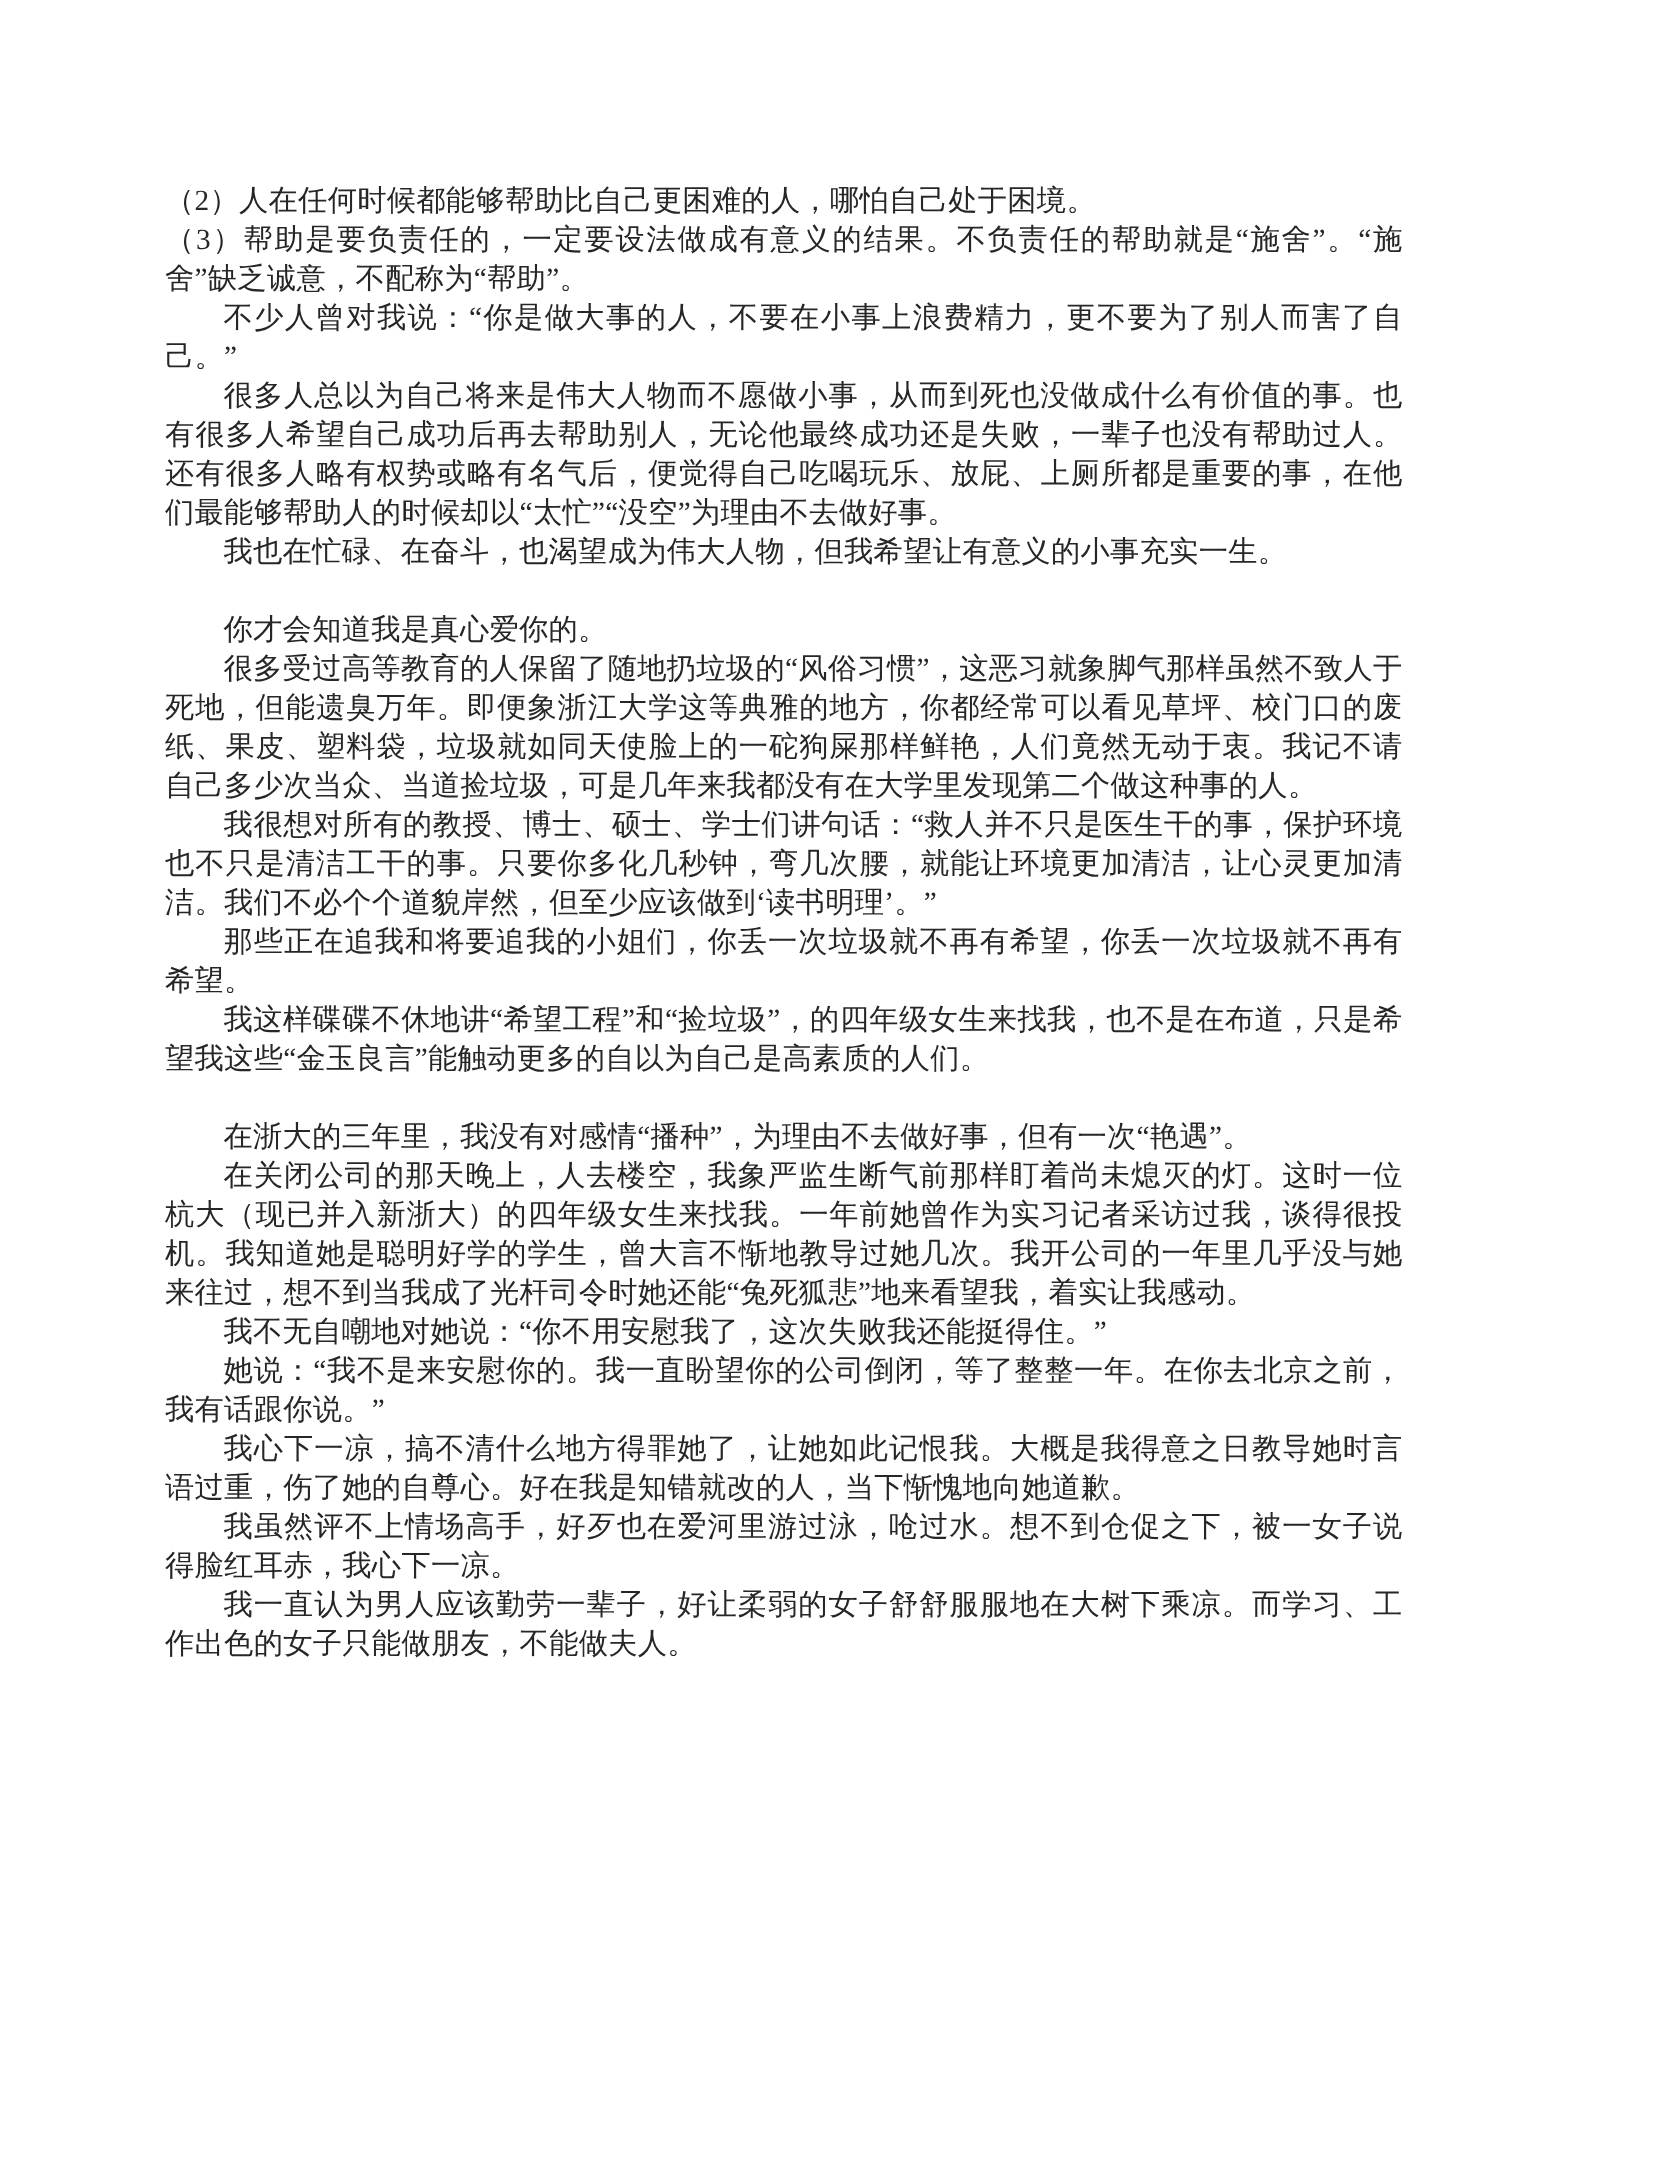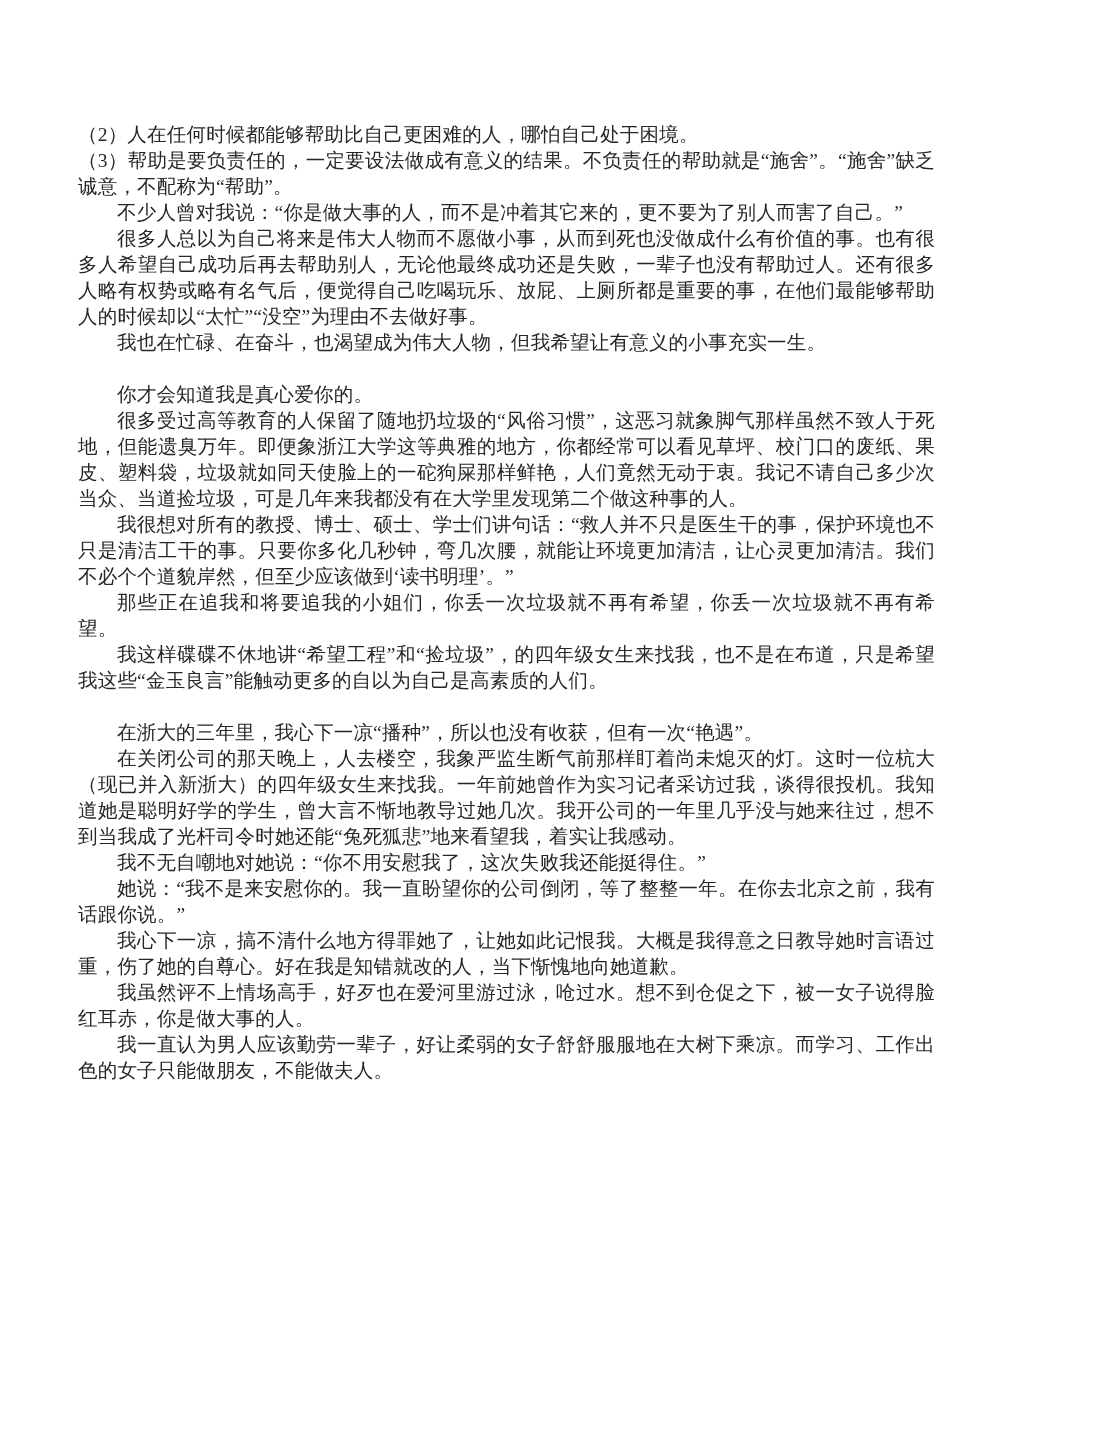--- a/index.html
+++ b/index.html
@@ -10,21 +10,21 @@
     width: 1113px;
     height: 1440px;
     background: #ffffff;
     font-family: "Liberation Serif", "DejaVu Serif", serif;
     overflow: hidden;
   }
   .page {
     box-sizing: border-box;
     width: 1113px;
     height: 1440px;
-    padding: 122px 178px 0 78px;
+    padding: 122px 178px 0 110px;
     background: #ffffff;
   }
   .doc {
     color: #262626;
     font-size: 19.5px;
     line-height: 26px;
     text-align: justify;
     letter-spacing: 0.2px;
   }
   .doc p {
@@ -41,31 +41,31 @@
     height: 26px;
   }
 </style>
 </head>
 <body style="background: rgb(255, 255, 255);">
 
 <div class="page">
   <div class="doc" style="color: rgb(38, 38, 38);">
       <p class="numbered">（2）人在任何时候都能够帮助比自己更困难的人，哪怕自己处于困境。</p>
       <p class="numbered">（3）帮助是要负责任的，一定要设法做成有意义的结果。不负责任的帮助就是“施舍”。“施舍”缺乏诚意，不配称为“帮助”。</p>
-      <p class="indent">不少人曾对我说：“你是做大事的人，而不是冲着其它来的，更不要为了别人而害了自己。”</p>
+      <p class="indent">不少人曾对我说：“你是做大事的人，不要在小事上浪费精力，更不要为了别人而害了自己。”</p>
       <p class="indent">很多人总以为自己将来是伟大人物而不愿做小事，从而到死也没做成什么有价值的事。也有很多人希望自己成功后再去帮助别人，无论他最终成功还是失败，一辈子也没有帮助过人。还有很多人略有权势或略有名气后，便觉得自己吃喝玩乐、放屁、上厕所都是重要的事，在他们最能够帮助人的时候却以“太忙”“没空”为理由不去做好事。</p>
       <p class="indent">我也在忙碌、在奋斗，也渴望成为伟大人物，但我希望让有意义的小事充实一生。</p>
       <p class="blank"></p>
       <p class="indent">你才会知道我是真心爱你的。</p>
       <p class="indent">很多受过高等教育的人保留了随地扔垃圾的“风俗习惯”，这恶习就象脚气那样虽然不致人于死地，但能遗臭万年。即便象浙江大学这等典雅的地方，你都经常可以看见草坪、校门口的废纸、果皮、塑料袋，垃圾就如同天使脸上的一砣狗屎那样鲜艳，人们竟然无动于衷。我记不请自己多少次当众、当道捡垃圾，可是几年来我都没有在大学里发现第二个做这种事的人。</p>
       <p class="indent">我很想对所有的教授、博士、硕士、学士们讲句话：“救人并不只是医生干的事，保护环境也不只是清洁工干的事。只要你多化几秒钟，弯几次腰，就能让环境更加清洁，让心灵更加清洁。我们不必个个道貌岸然，但至少应该做到‘读书明理’。”</p>
       <p class="indent">那些正在追我和将要追我的小姐们，你丢一次垃圾就不再有希望，你丢一次垃圾就不再有希望。</p>
       <p class="indent">我这样碟碟不休地讲“希望工程”和“捡垃圾”，的四年级女生来找我，也不是在布道，只是希望我这些“金玉良言”能触动更多的自以为自己是高素质的人们。</p>
       <p class="blank"></p>
-      <p class="indent">在浙大的三年里，我心下一凉“播种”，所以也没有收获，但有一次“艳遇”。</p>
+      <p class="indent">在浙大的三年里，我没有对感情“播种”，为理由不去做好事，但有一次“艳遇”。</p>
       <p class="indent">在关闭公司的那天晚上，人去楼空，我象严监生断气前那样盯着尚未熄灭的灯。这时一位杭大（现已并入新浙大）的四年级女生来找我。一年前她曾作为实习记者采访过我，谈得很投机。我知道她是聪明好学的学生，曾大言不惭地教导过她几次。我开公司的一年里几乎没与她来往过，想不到当我成了光杆司令时她还能“兔死狐悲”地来看望我，着实让我感动。</p>
       <p class="indent">我不无自嘲地对她说：“你不用安慰我了，这次失败我还能挺得住。”</p>
       <p class="indent">她说：“我不是来安慰你的。我一直盼望你的公司倒闭，等了整整一年。在你去北京之前，我有话跟你说。”</p>
       <p class="indent">我心下一凉，搞不清什么地方得罪她了，让她如此记恨我。大概是我得意之日教导她时言语过重，伤了她的自尊心。好在我是知错就改的人，当下惭愧地向她道歉。</p>
-      <p class="indent">我虽然评不上情场高手，好歹也在爱河里游过泳，呛过水。想不到仓促之下，被一女子说得脸红耳赤，你是做大事的人。</p>
+      <p class="indent">我虽然评不上情场高手，好歹也在爱河里游过泳，呛过水。想不到仓促之下，被一女子说得脸红耳赤，我心下一凉。</p>
       <p class="indent">我一直认为男人应该勤劳一辈子，好让柔弱的女子舒舒服服地在大树下乘凉。而学习、工作出色的女子只能做朋友，不能做夫人。</p>
     </div>
 </div>
 
 </body></html>

